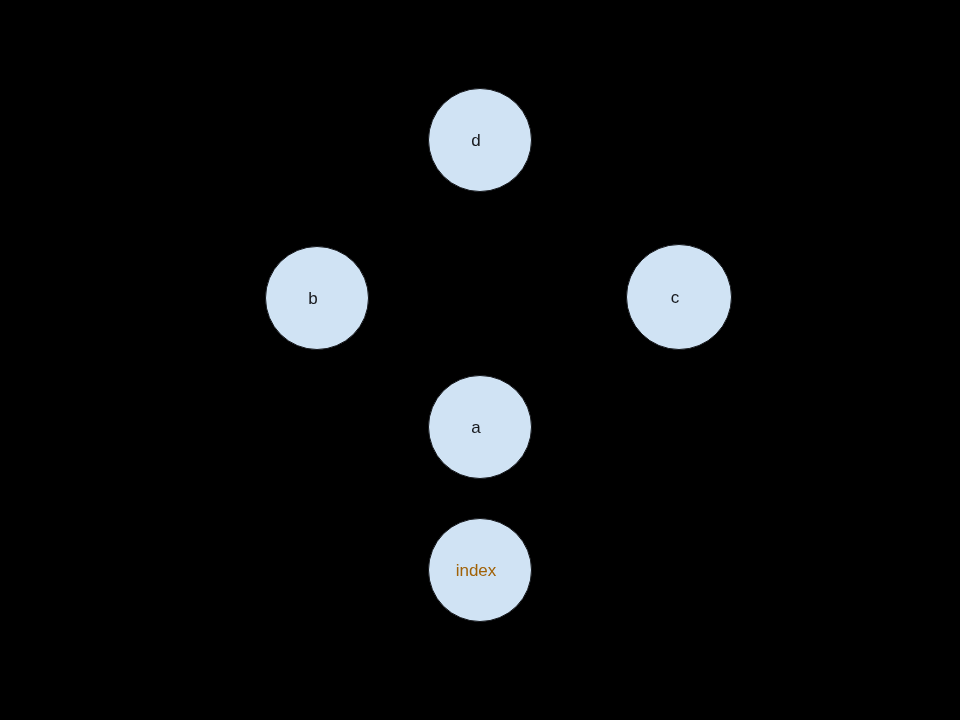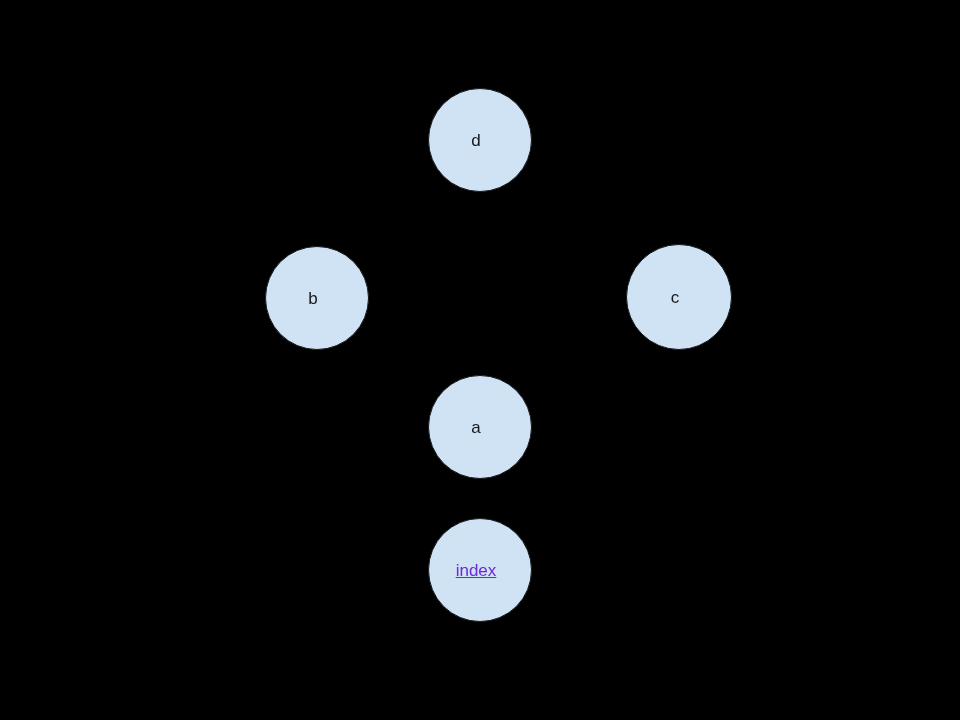--- a/index.html
+++ b/index.html
@@ -53,16 +53,16 @@
 
   <div class="node" style="left: 626px; top: 244px; width: 106px; height: 106px; background: rgb(208, 227, 244); border-color: rgb(22, 24, 28);">
     <span class="node-label" style="color: rgb(22, 24, 28);">c</span>
   </div>
 
   <div class="node" style="left: 428px; top: 375px; width: 104px; height: 104px; background: rgb(208, 227, 244); border-color: rgb(22, 24, 28);">
     <span class="node-label" style="color: rgb(22, 24, 28);">a</span>
   </div>
 
   <div class="node" style="left: 428px; top: 518px; width: 104px; height: 104px; background: rgb(208, 227, 244); border-color: rgb(22, 24, 28);">
-    <span class="node-label" style="color: #6d28d9; text-decoration: underline;">index</span>
+    <span class="node-label" style="color: #a16207;">index</span>
   </div>
 
 </div>
 
 </body></html>

